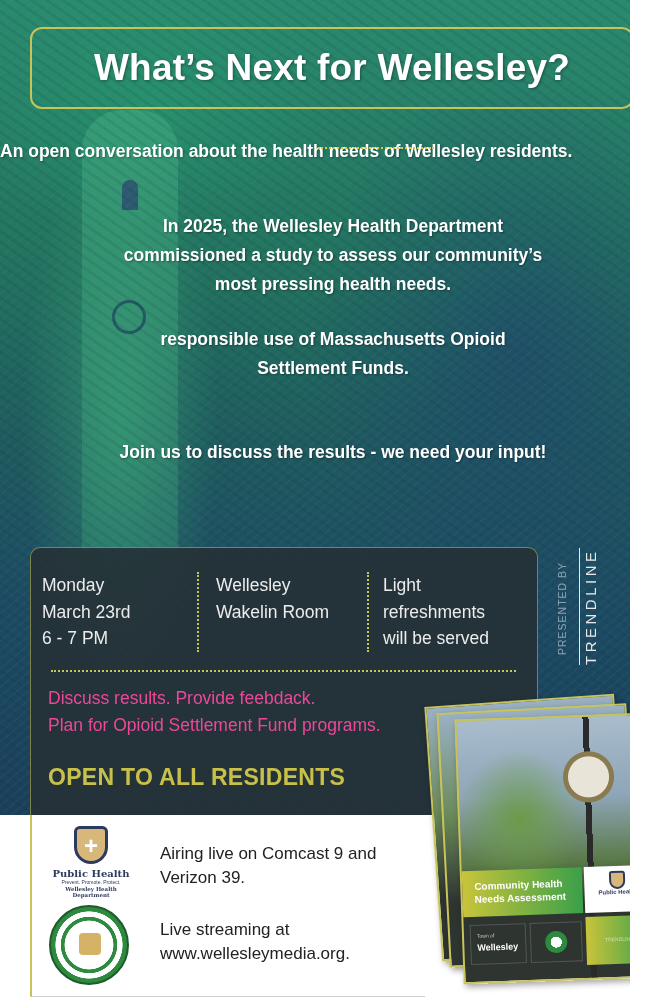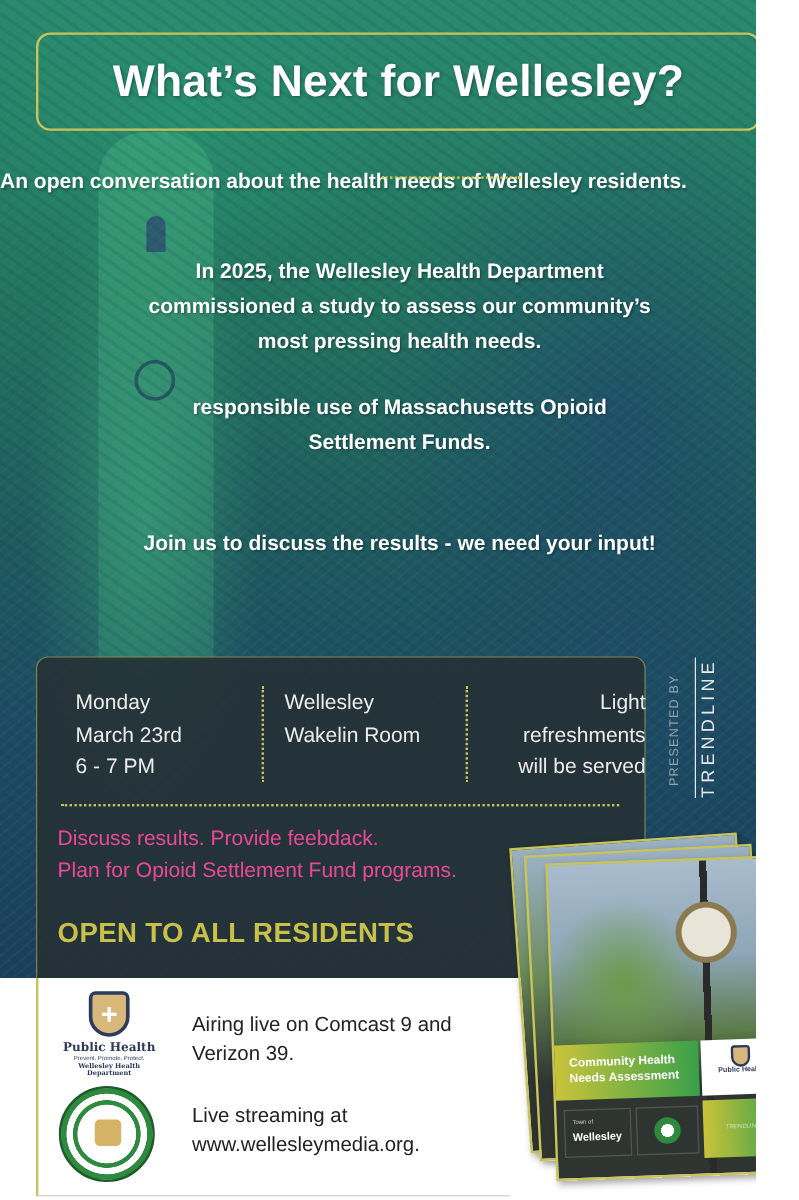--- a/index.html
+++ b/index.html
@@ -39,25 +39,25 @@
   .body-text { position: absolute; left: 0; width: 666px; text-align: center; color: #ffffff; font-weight: bold; font-size: 17.5px; line-height: 29px; text-shadow: 1px 1px 2px rgba(0,0,0,0.35); }
   .p1 { top: 212px; }
   .p2 { top: 325px; }
   .p3 { top: 438px; }
 
   .info-card {
     position: absolute; left: 30px; top: 547px; width: 508px; height: 300px;
     background: rgba(38,48,52,0.88); border: 1.5px solid rgba(200,196,90,0.55);
     border-radius: 10px 10px 0 0;
   }
-  .cols { position: absolute; left: 32px; top: 24px; display: flex; }
+  .cols { position: absolute; left: 11px; top: 24px; display: flex; }
   .col { color: #ececec; font-size: 17.5px; line-height: 26.5px; }
   .col1 { width: 150px; }
   .col2 { width: 170px; padding-left: 17px; border-left: 2px dotted #c9c45a; margin-left: 5px; }
-  .col3 { width: 150px; padding-left: 14px; border-left: 2px dotted #c9c45a; margin-left: 0; text-align: right; }
+  .col3 { width: 150px; padding-left: 14px; border-left: 2px dotted #c9c45a; margin-left: 0; }
   .divider { position: absolute; left: 20px; top: 122px; width: 465px; border-top: 2px dotted #c9c45a; }
   .desc { position: absolute; left: 17px; top: 137px; color: #ec4899; font-size: 17.5px; line-height: 27px; }
   .open { position: absolute; left: 17px; top: 216px; color: #c9c04a; font-weight: bold; font-size: 23px; letter-spacing: 0.3px; }
 
   .presented { position: absolute; left: 546px; top: 555px; width: 70px; height: 120px; }
   .presented .by { position: absolute; left: 10px; top: 100px; transform: rotate(-90deg); transform-origin: 0 0; color: rgba(190,200,210,0.7); font-size: 10.5px; letter-spacing: 1px; white-space: nowrap; }
   .presented .brand { position: absolute; left: 33px; top: 110px; transform: rotate(-90deg); transform-origin: 0 0; color: #e8e8e8; font-size: 15px; letter-spacing: 3.5px; white-space: nowrap; border-top: 1px solid #e8e8e8; padding-top: 2px; }
 
   .white-section { position: absolute; left: 0; top: 815px; width: 666px; height: 185px; background: #ffffff; }
   .white-inner { position: absolute; left: 30px; top: 815px; width: 395px; height: 182px; border-left: 2px solid #c9c45a; border-bottom: 1px solid #cfcfcf; }

